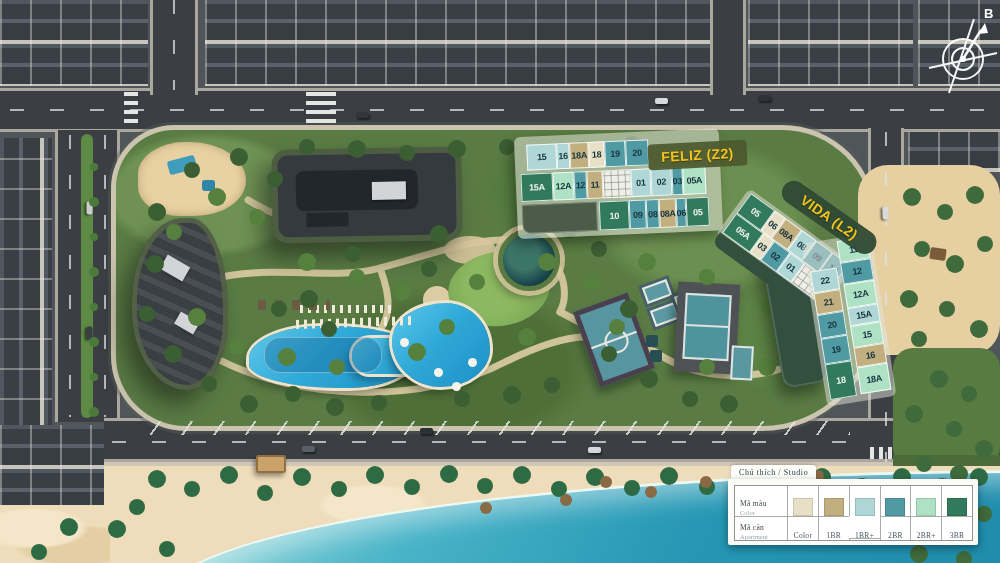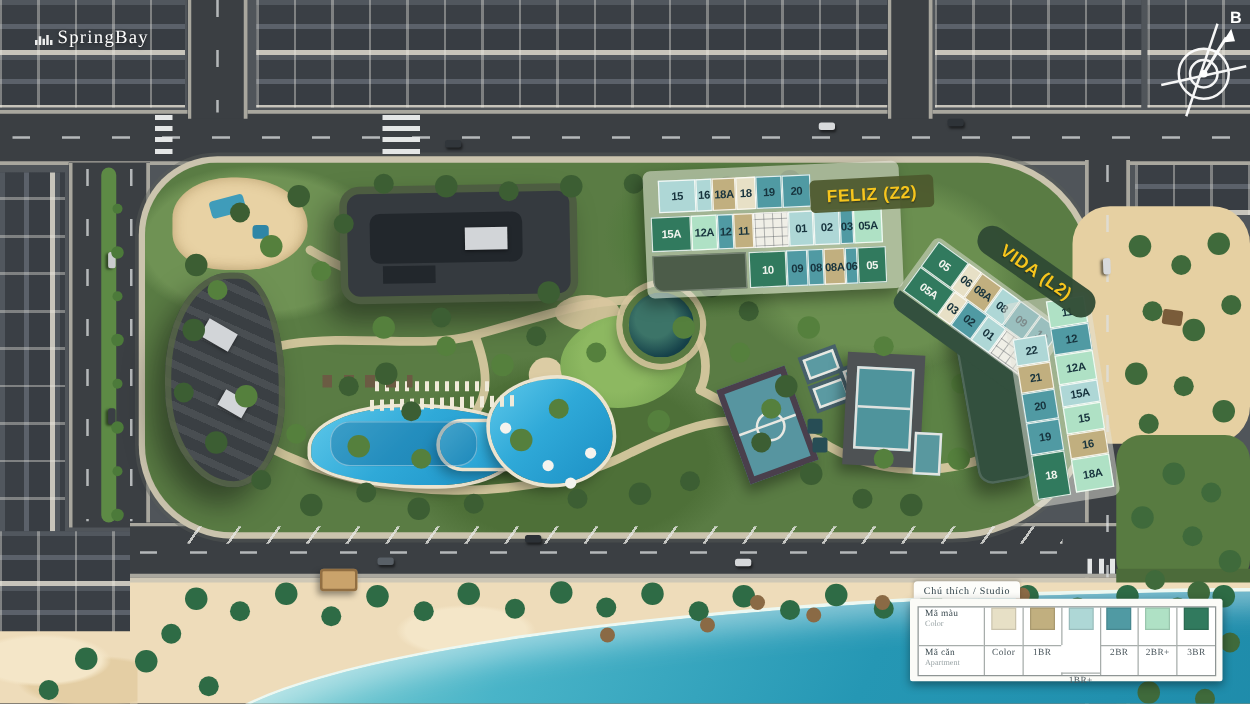--- a/index.html
+++ b/index.html
@@ -162,21 +162,21 @@
 
   #compass{position:absolute;left:928px;top:6px;z-index:40;}
 
   #legend{position:absolute;left:728px;top:465px;width:250px;z-index:45;font-family:"Liberation Serif",serif;}
   #legend-tab{position:absolute;left:3px;top:0;background:#fdfdfa;border-radius:3px 3px 0 0;padding:3px 8px 2px;
     font-size:8px;letter-spacing:.6px;color:#2c3e46;box-shadow:0 -1px 3px rgba(0,0,0,.2);}
   #legend-card{position:absolute;left:0;top:14px;width:250px;height:66px;background:#fbfbf7;border-radius:2px;
     box-shadow:0 3px 8px rgba(0,0,0,.4);}
   #legend-grid{position:absolute;left:6px;top:6px;width:237px;height:54px;background:#fff;
     border:1px solid #8e9594;display:grid;grid-template-columns:52px repeat(6,1fr);grid-template-rows:30px 24px;}
-  .lg-cell{border-left:1px solid #a7adab;display:flex;flex-direction:column;align-items:center;justify-content:flex-start;}
+  .lg-cell{border-left:1px solid #a7adab;display:flex;flex-direction:column;align-items:center;justify-content:flex-end;}
   .lg-cell.r2{border-top:1px solid #a7adab;}
   .lg-label{border-left:none;align-items:flex-start;padding-left:5px;}
   .lg-label .p{font-size:7.5px;color:#3b4a50;letter-spacing:.3px;}
   .lg-label .s{font-size:6.5px;color:#9aa4a6;margin-top:1px;}
   .swatch{width:20px;height:18px;border:1px solid rgba(0,0,0,.12);box-sizing:border-box;}
   .typ{font-size:7.5px;color:#4a565c;letter-spacing:.3px;font-family:"Liberation Serif",serif;}
 </style>
 </head>
 <body>
 
@@ -481,30 +481,20 @@
         <div class="unit" style="background: rgb(175, 225, 197); height: 27px;">
           <span>18A</span>
         </div>
       </div>
   </div>
   <div id="vida-banner" class="banner">
     <span style="color:#f6c51d;">VIDA (L2)</span>
   </div>
 
   <div id="logo">
-    <div class="sub">
-      <span id="skyline">
-        <i style="height:4px;"></i>
-          <i style="height:7px;"></i>
-          <i style="height:5px;"></i>
-          <i style="height:8px;"></i>
-          <i style="height:4px;"></i>
-      </span>
-      <span>SpringBay</span>
-    </div>
   </div>
 
   <div id="compass">
     <svg width="70" height="88" viewBox="0 0 70 88">
       <g stroke="#ffffff" stroke-width="2" fill="none" opacity="0.95">
         <line x1="1" y1="62" x2="69" y2="47"></line>
         <line x1="21" y1="87" x2="46" y2="13"></line>
         <circle cx="35" cy="53" r="20"></circle>
         <circle cx="35" cy="53" r="11"></circle>
         <line x1="35" y1="53" x2="53" y2="24" stroke-width="2.5"></line>

